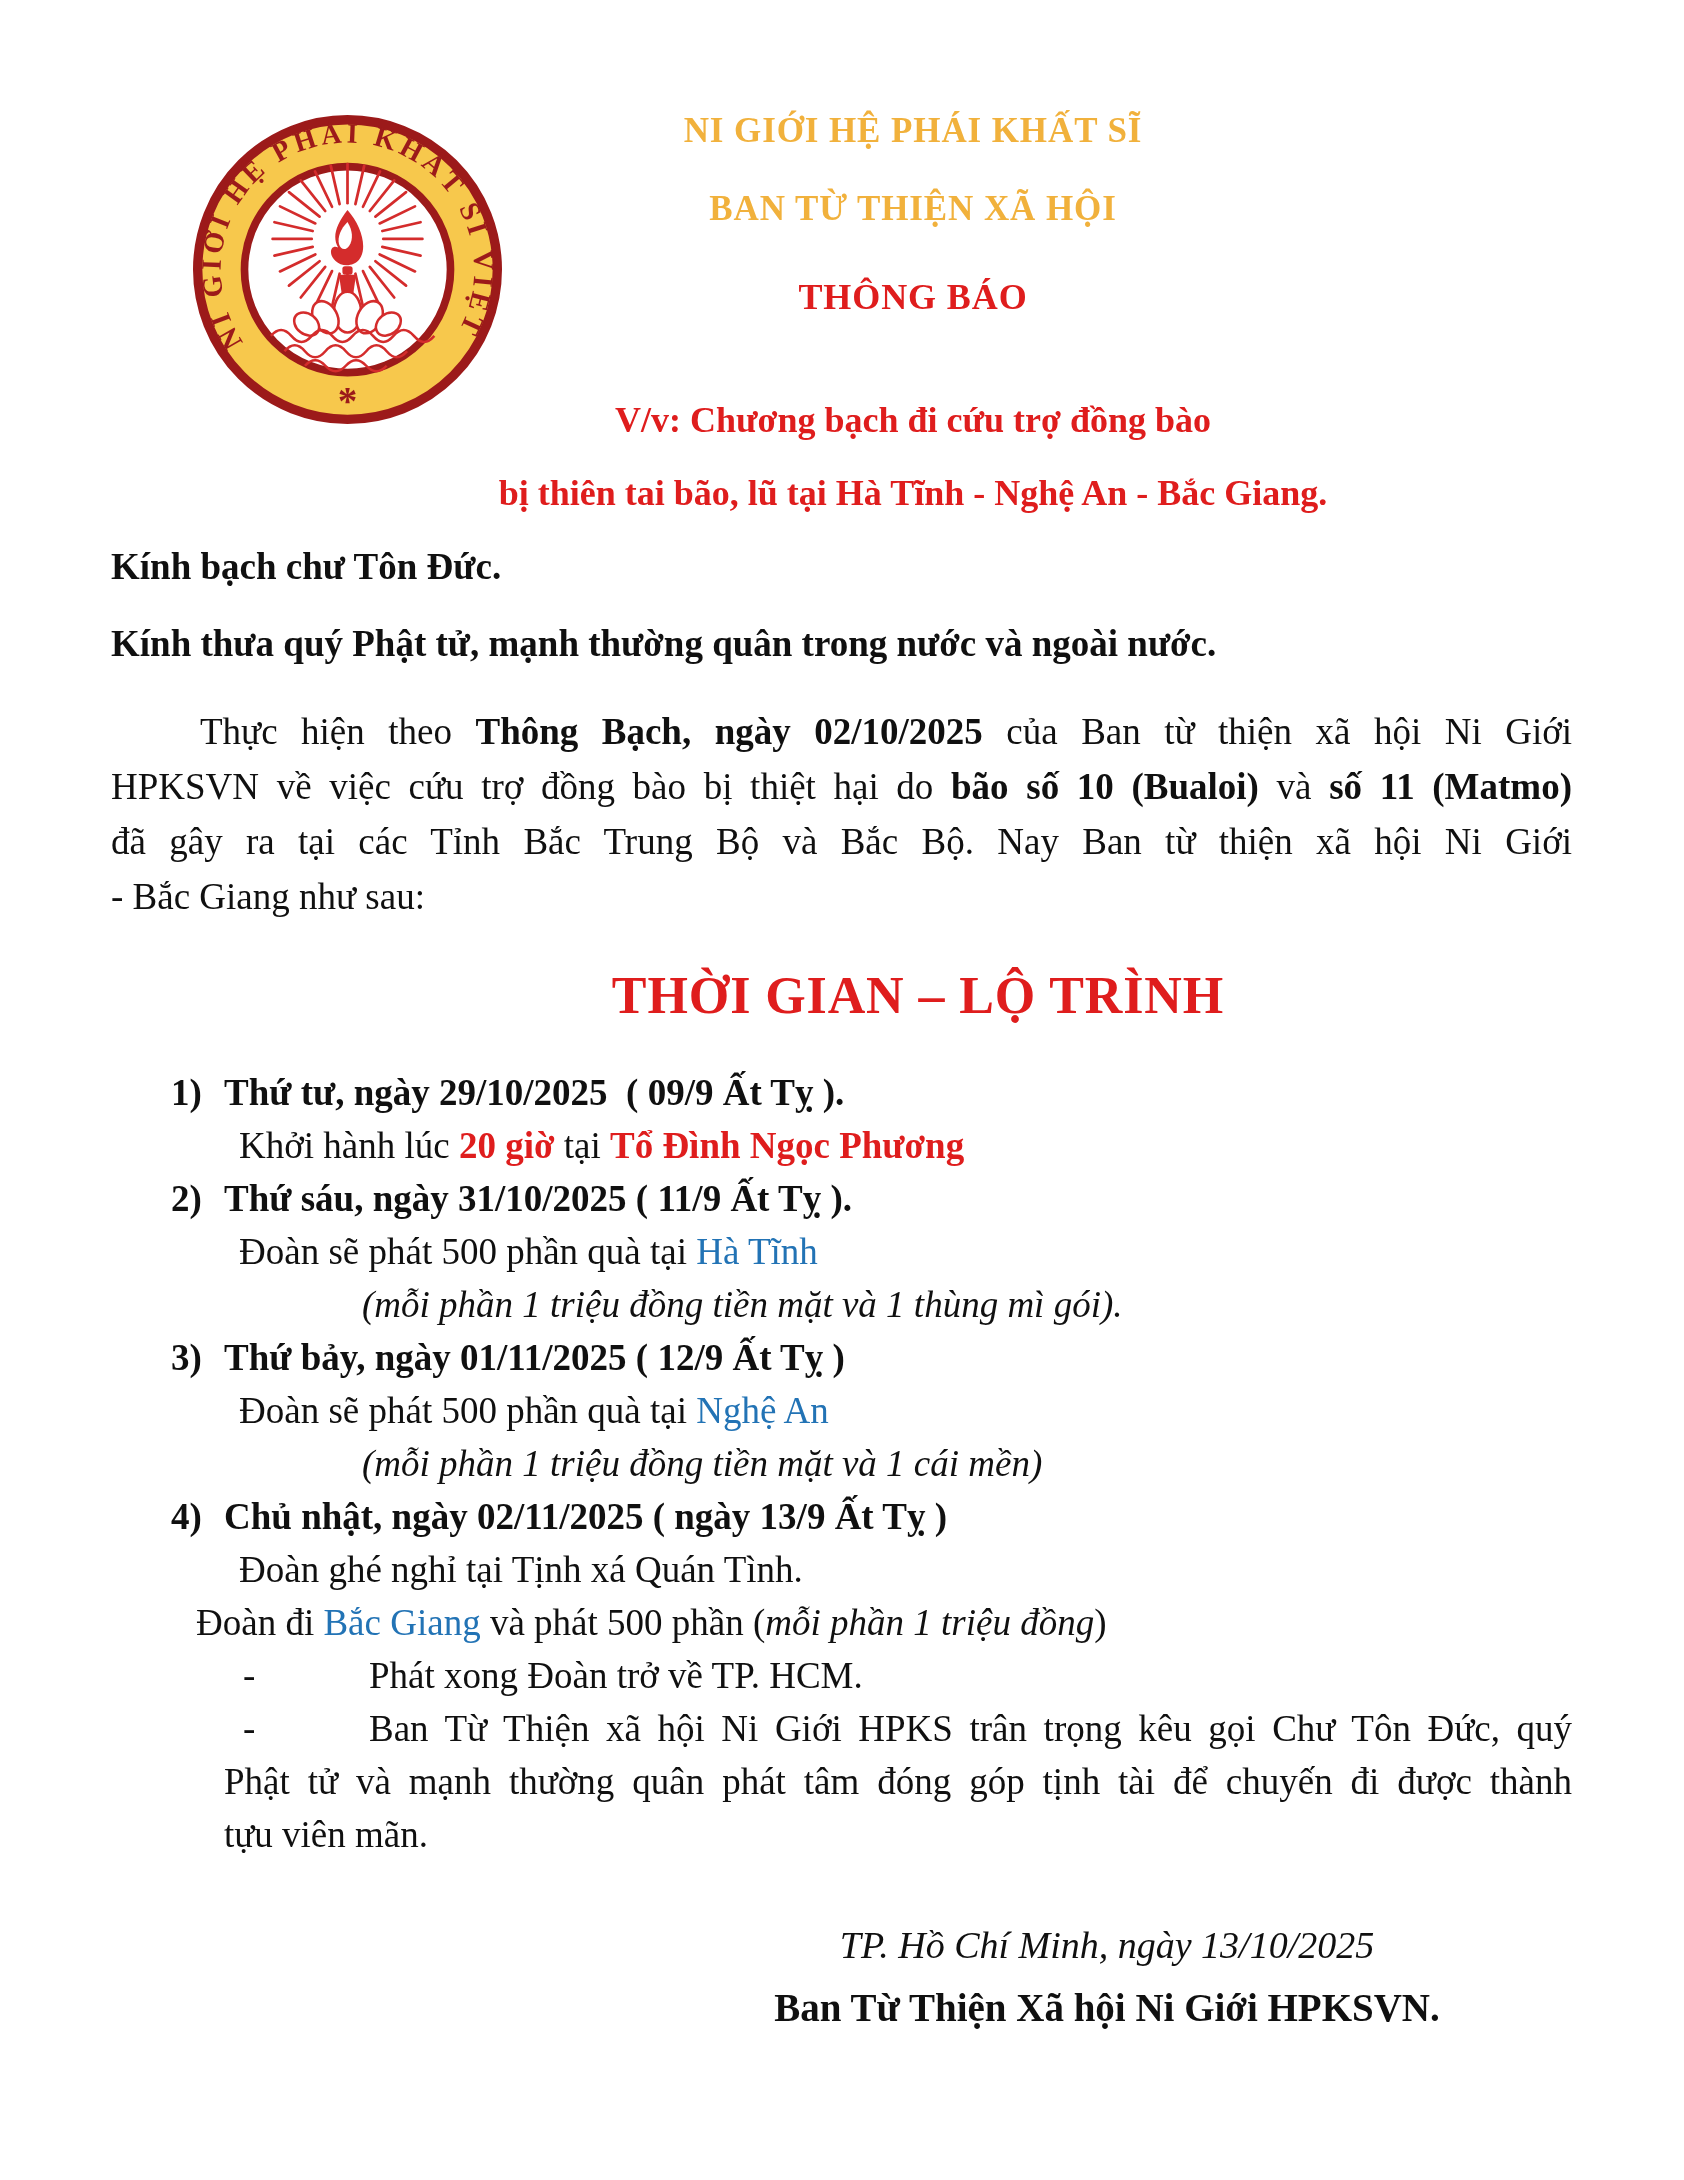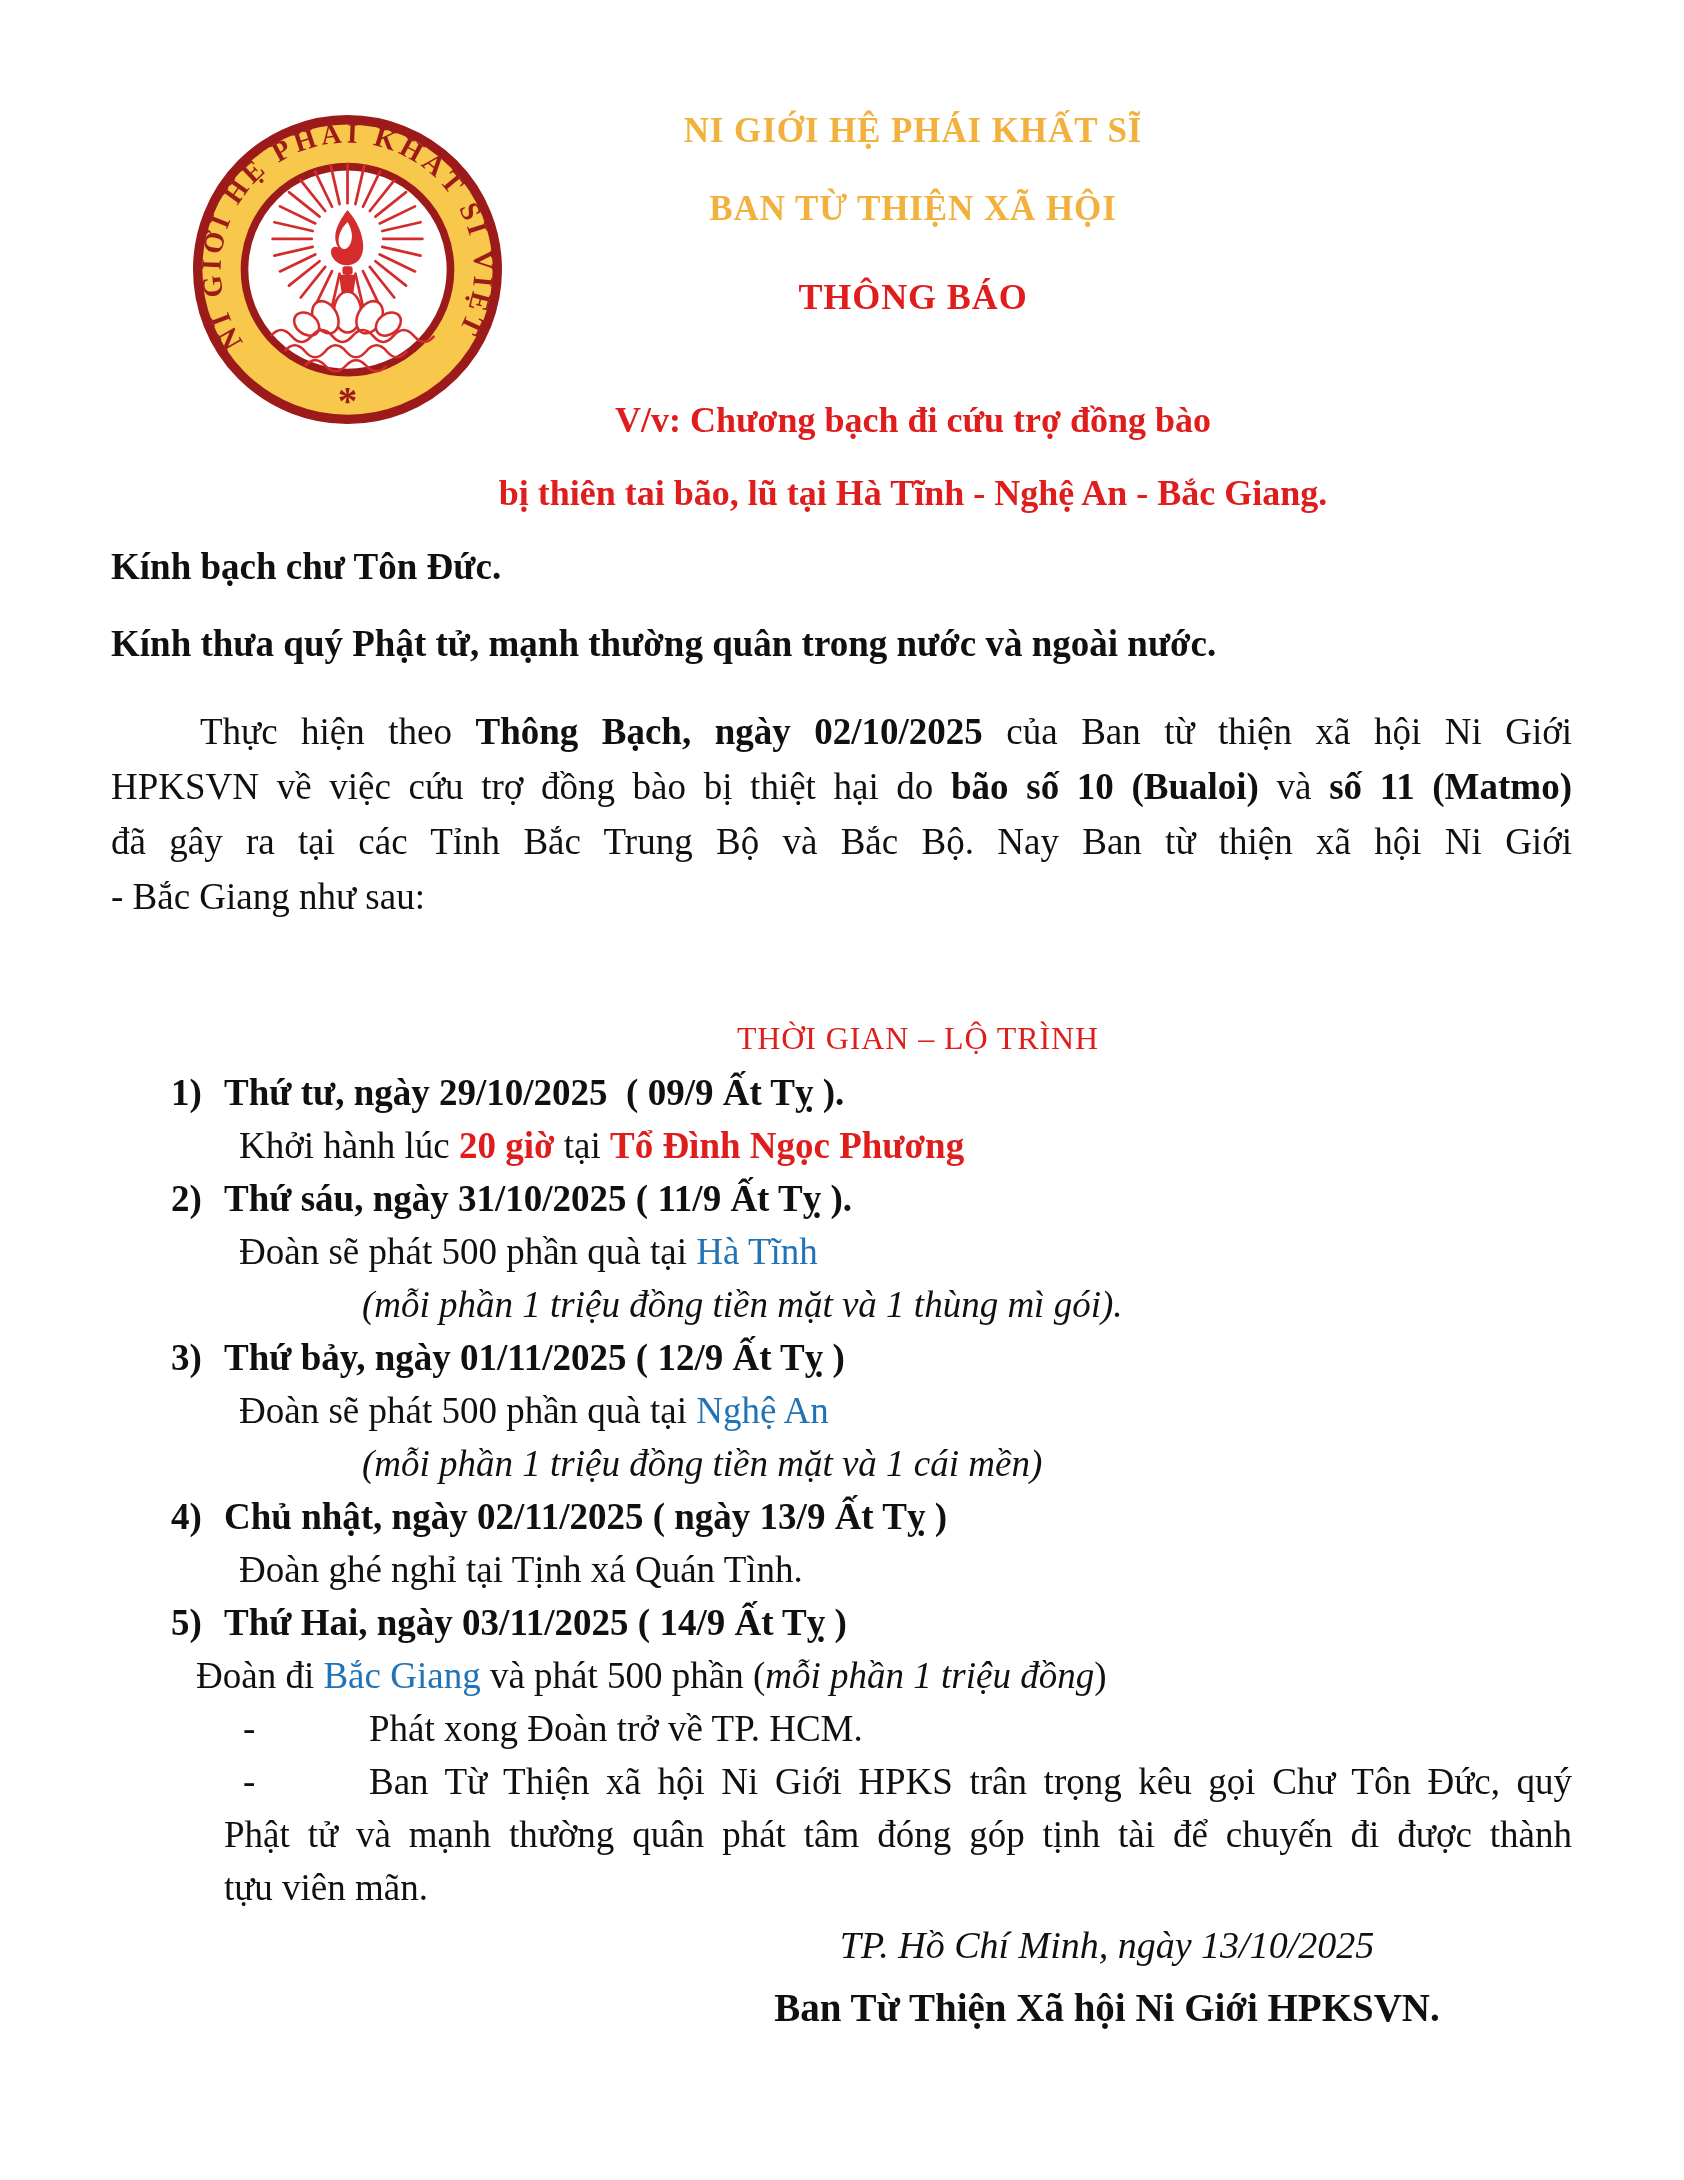--- a/index.html
+++ b/index.html
@@ -28,22 +28,22 @@
   .org-line.l2{top:189px;}
   .doc-title{position:absolute;left:0;top:276px;width:100%;font-weight:bold;color:var(--red);font-size:36px;letter-spacing:0.9px;}
   .subject{position:absolute;left:0;width:100%;font-weight:bold;color:var(--red);font-size:36px;}
   .subject.s1{top:399px;}
   .subject.s2{top:472px;}
   
   .salutation{position:absolute;left:111px;width:1461px;font-weight:bold;font-size:37px;}
   .sal1{top:545px;}
   .sal2{top:622px;}
   .intro{position:absolute;left:111px;top:704px;width:1461px;font-size:37px;line-height:55px;}
-  .section-title{position:absolute;left:111px;top:1020px;width:1461px;text-align:center;padding-left:153px;box-sizing:border-box;
-    font-weight:normal;color:var(--red);font-size:32px;letter-spacing:0.9px;}
+  .section-title{position:absolute;left:111px;top:966px;width:1461px;text-align:center;padding-left:153px;box-sizing:border-box;
+    font-weight:bold;color:var(--red);font-size:52px;letter-spacing:0.9px;}
   .schedule{position:absolute;left:111px;top:1066px;width:1461px;font-size:37px;line-height:53px;}
   .sched-title{padding-left:60px;font-weight:bold;font-size:37px;}
   .sched-num{display:inline-block;width:53px;}
   
   .line{min-height:53px;}
   .intro .line{min-height:55px;}
   .just{text-align:justify;text-align-last:justify;text-justify:inter-word;}
   .ind-first{text-indent:89px;}
   .ind-a{padding-left:128px;}
   .ind-b{padding-left:251px;}
@@ -156,21 +156,20 @@
       <div class="sched-title line"><span class="sched-num">1)</span><span>Thứ tư, ngày 29/10/2025&nbsp; ( 09/9 Ất Tỵ ).</span></div>
       <div class="line ind-a"><span>Khởi hành lúc </span><span data-seg="redbold">20 giờ</span><span> tại </span><span data-seg="redbold">Tổ Đình Ngọc Phương</span></div>
       <div class="sched-title line"><span class="sched-num">2)</span><span>Thứ sáu, ngày 31/10/2025 ( 11/9 Ất Tỵ ).</span></div>
       <div class="line ind-a"><span>Đoàn sẽ phát 500 phần quà tại </span><span data-seg="bluebold">Hà Tĩnh</span></div>
       <div class="line ind-b"><span data-seg="italic">(mỗi phần 1 triệu đồng tiền mặt và 1 thùng mì gói).</span></div>
       <div class="sched-title line"><span class="sched-num">3)</span><span>Thứ bảy, ngày 01/11/2025 ( 12/9 Ất Tỵ )</span></div>
       <div class="line ind-a"><span>Đoàn sẽ phát 500 phần quà tại </span><span data-seg="bluebold">Nghệ An</span></div>
       <div class="line ind-b"><span data-seg="italic">(mỗi phần 1 triệu đồng tiền mặt và 1 cái mền)</span></div>
       <div class="sched-title line"><span class="sched-num">4)</span><span>Chủ nhật, ngày 02/11/2025 ( ngày 13/9 Ất Tỵ )</span></div>
       <div class="line ind-a"><span>Đoàn ghé nghỉ tại Tịnh xá Quán Tình.</span></div>
-      <div class="sched-title line"><span class="sched-num">5)</span><span>Thứ Hai, ngày 03/11/2025 ( 14/9 Ất Tỵ )</span></div>
       <div class="line ind-c"><span>Đoàn đi </span><span data-seg="bluebold">Bắc Giang</span><span> và phát 500 phần (</span><span data-seg="italic">mỗi phần 1 triệu đồng</span><span>)</span></div>
       <div class="line dashline"><span class="dash">-</span><span>Phát xong Đoàn trở về TP. HCM.</span></div>
       <div class="line just dashline"><span class="dash">-</span><span>Ban Từ Thiện xã hội Ni Giới HPKS trân trọng kêu gọi Chư Tôn Đức, quý</span></div>
       <div class="line just ind-cont"><span>Phật tử và mạnh thường quân phát tâm đóng góp tịnh tài để chuyến đi được thành</span></div>
       <div class="line ind-cont"><span>tựu viên mãn.</span></div>
     </div>
 
   <div class="signoff-date">TP. Hồ Chí Minh, ngày 13/10/2025</div>
   <div class="signoff-org">Ban Từ Thiện Xã hội Ni Giới HPKSVN.</div>
 

